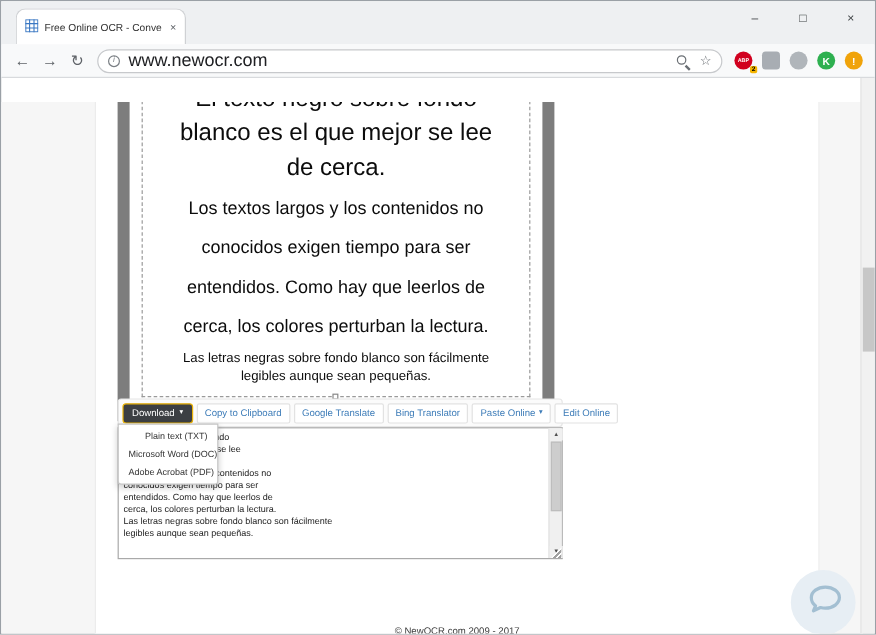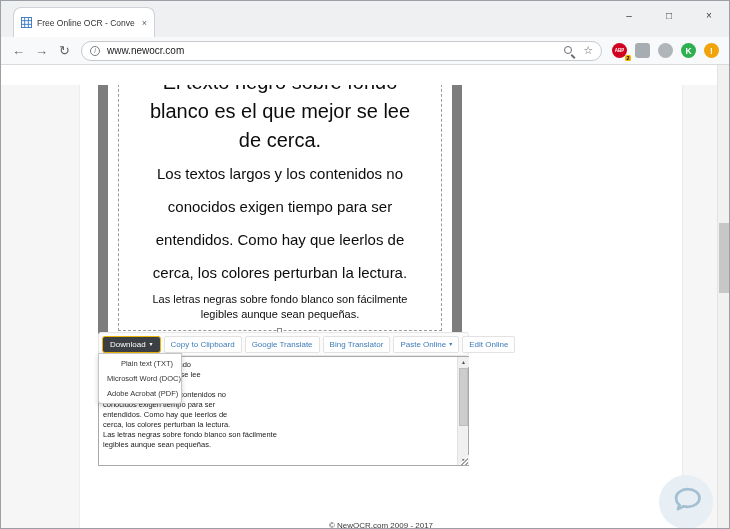--- a/index.html
+++ b/index.html
@@ -19,21 +19,21 @@
 
   
   .navbar { position:absolute; top:36px; left:0; right:0; height:28px; background:#f8f9fa;
             border-bottom:1px solid #d8dadd; display:flex; align-items:center; padding:0 6px; }
   .nav-btn { width:23px; height:23px; display:flex; align-items:center; justify-content:center;
              font-size:13px; color:#5f6368; border-radius:50%; }
   .omnibox { flex:1; height:20px; margin:0 10px 0 5px; background:#fff; border:1px solid #c7c9cc;
              border-radius:11px; display:flex; align-items:center; padding:0 8px; }
   .info-icon { width:10px; height:10px; border:1px solid #7a7f84; border-radius:50%; font-size:7px;
                line-height:8px; text-align:center; color:#7a7f84; font-style:italic; margin-right:7px; flex:0 0 auto;}
-  .url-text { flex:1; font-size:10px; color:#202124; }
+  .url-text { flex:1; font-size:15px; color:#202124; }
   .search-icon { position:relative; width:12px; height:12px; margin-right:8px; flex:0 0 auto;}
   .search-icon::before { content:""; position:absolute; left:1px; top:1px; width:6px; height:6px;
                          border:1.4px solid #6a6f74; border-radius:50%; }
   .search-icon::after { content:""; position:absolute; left:9px; top:9px; width:4.5px; height:1.5px;
                         background:#6a6f74; transform:rotate(45deg); transform-origin:0 0; }
   .star-icon { font-size:11px; color:#6a6f74; }
   .ext-row { display:flex; align-items:center; gap:8px; margin-right:4px; }
   .ext { position:relative; width:15px; height:15px; border-radius:50%; display:flex; align-items:center;
          justify-content:center; color:#fff; font-weight:bold; }
   .ext-abp { background:#d1001f; font-size:4.5px; }

